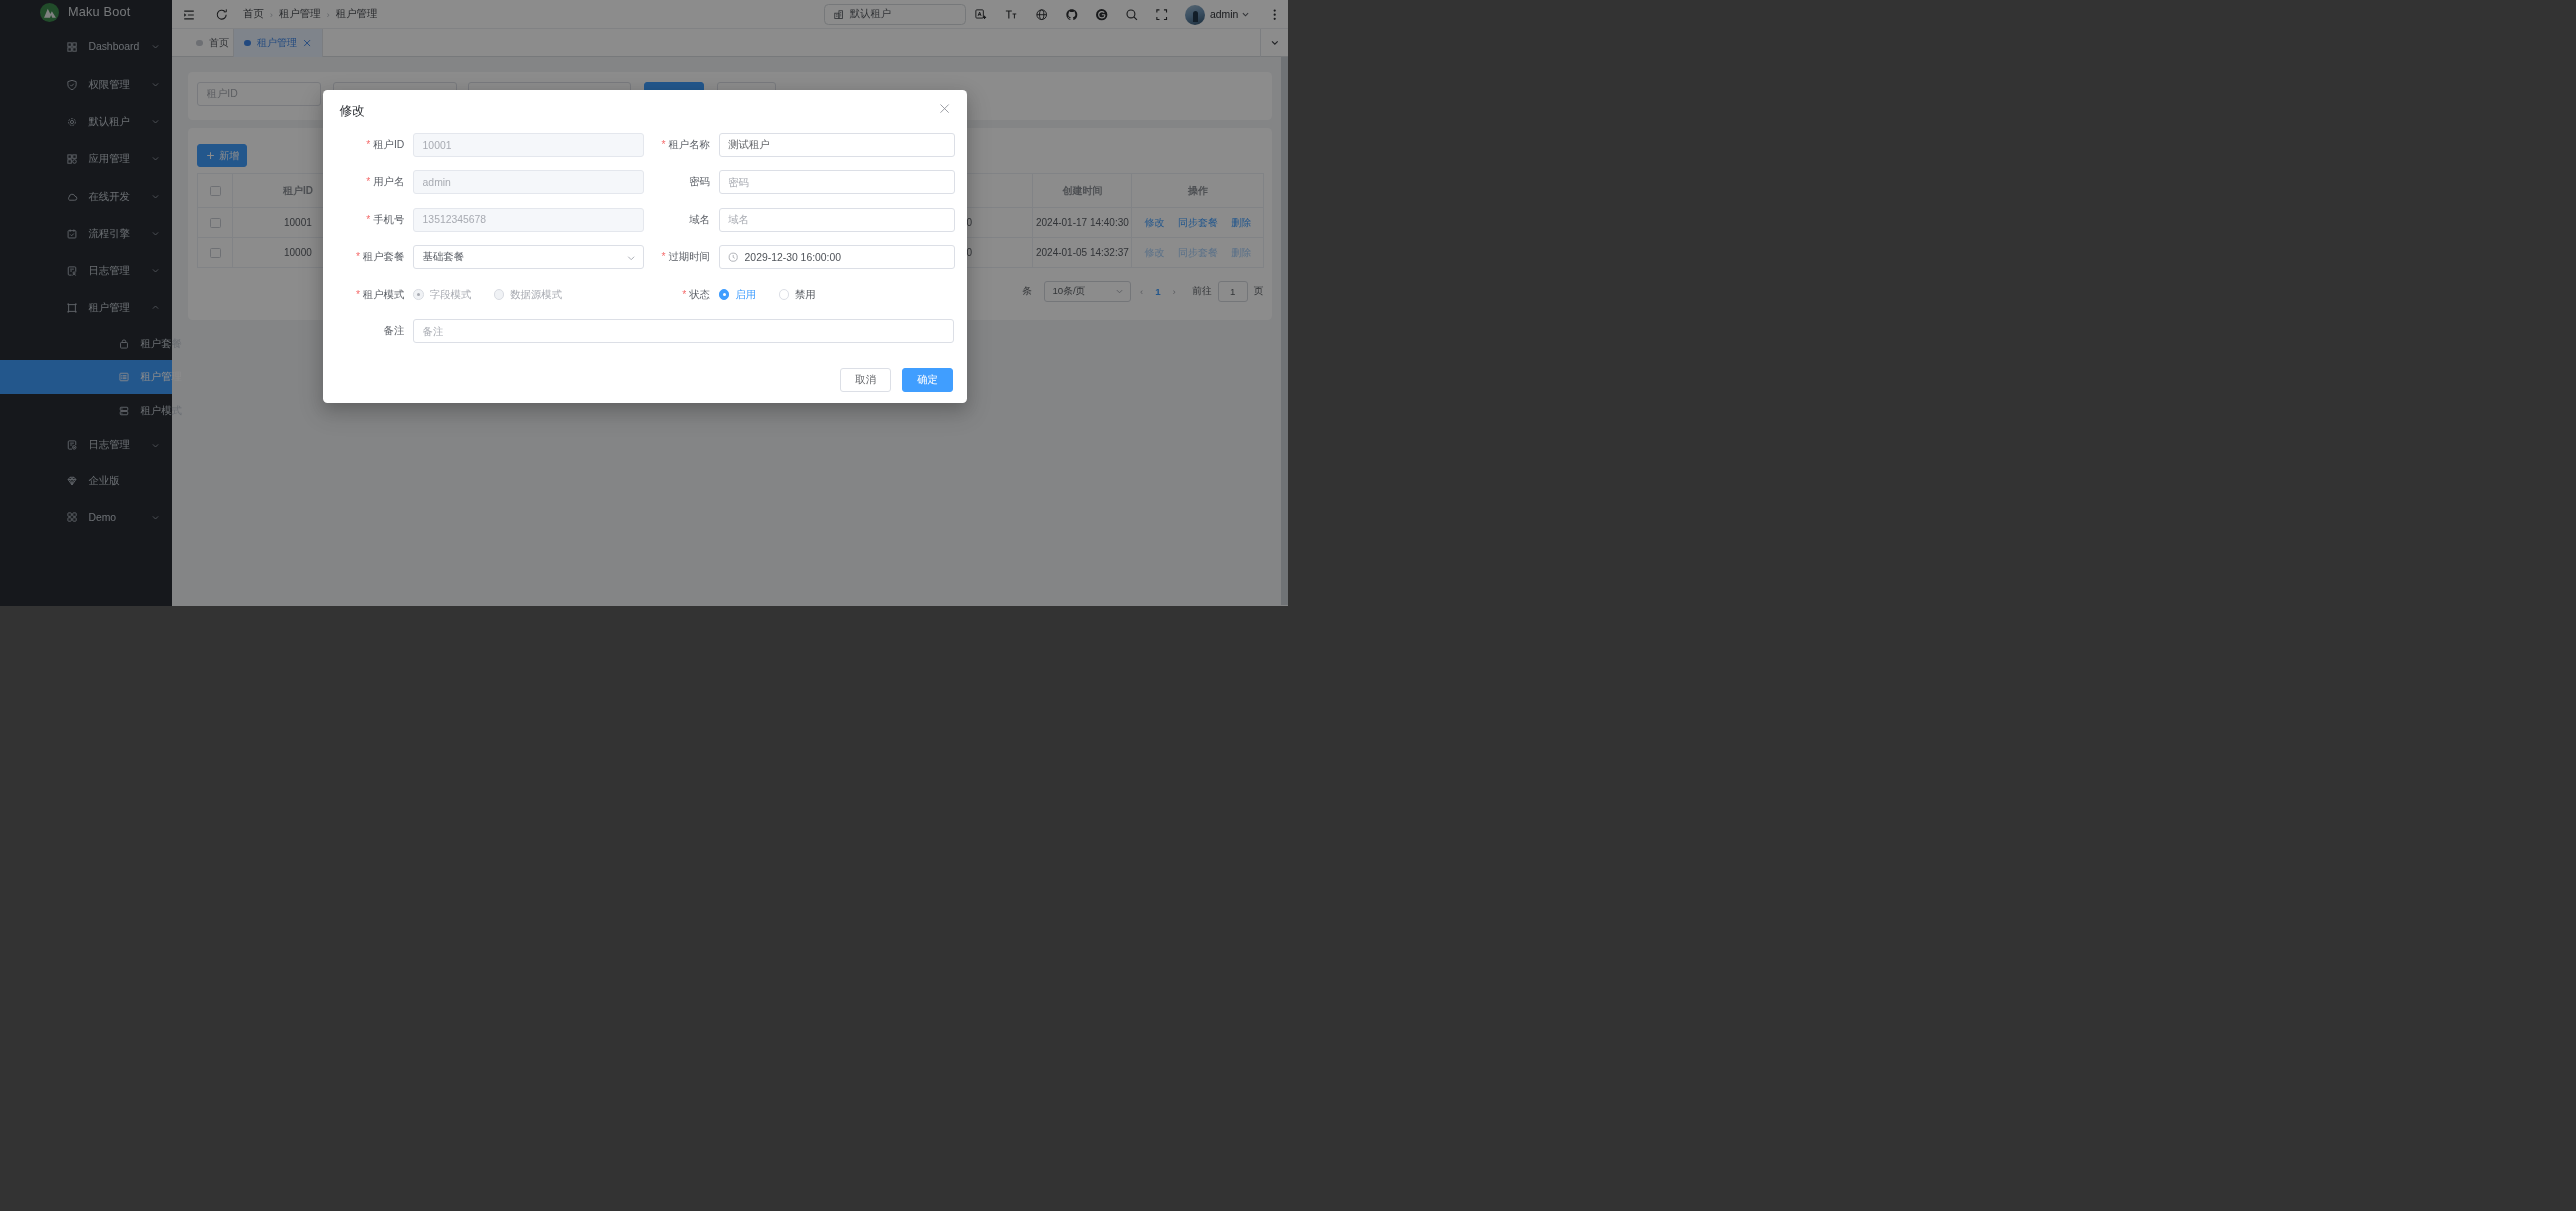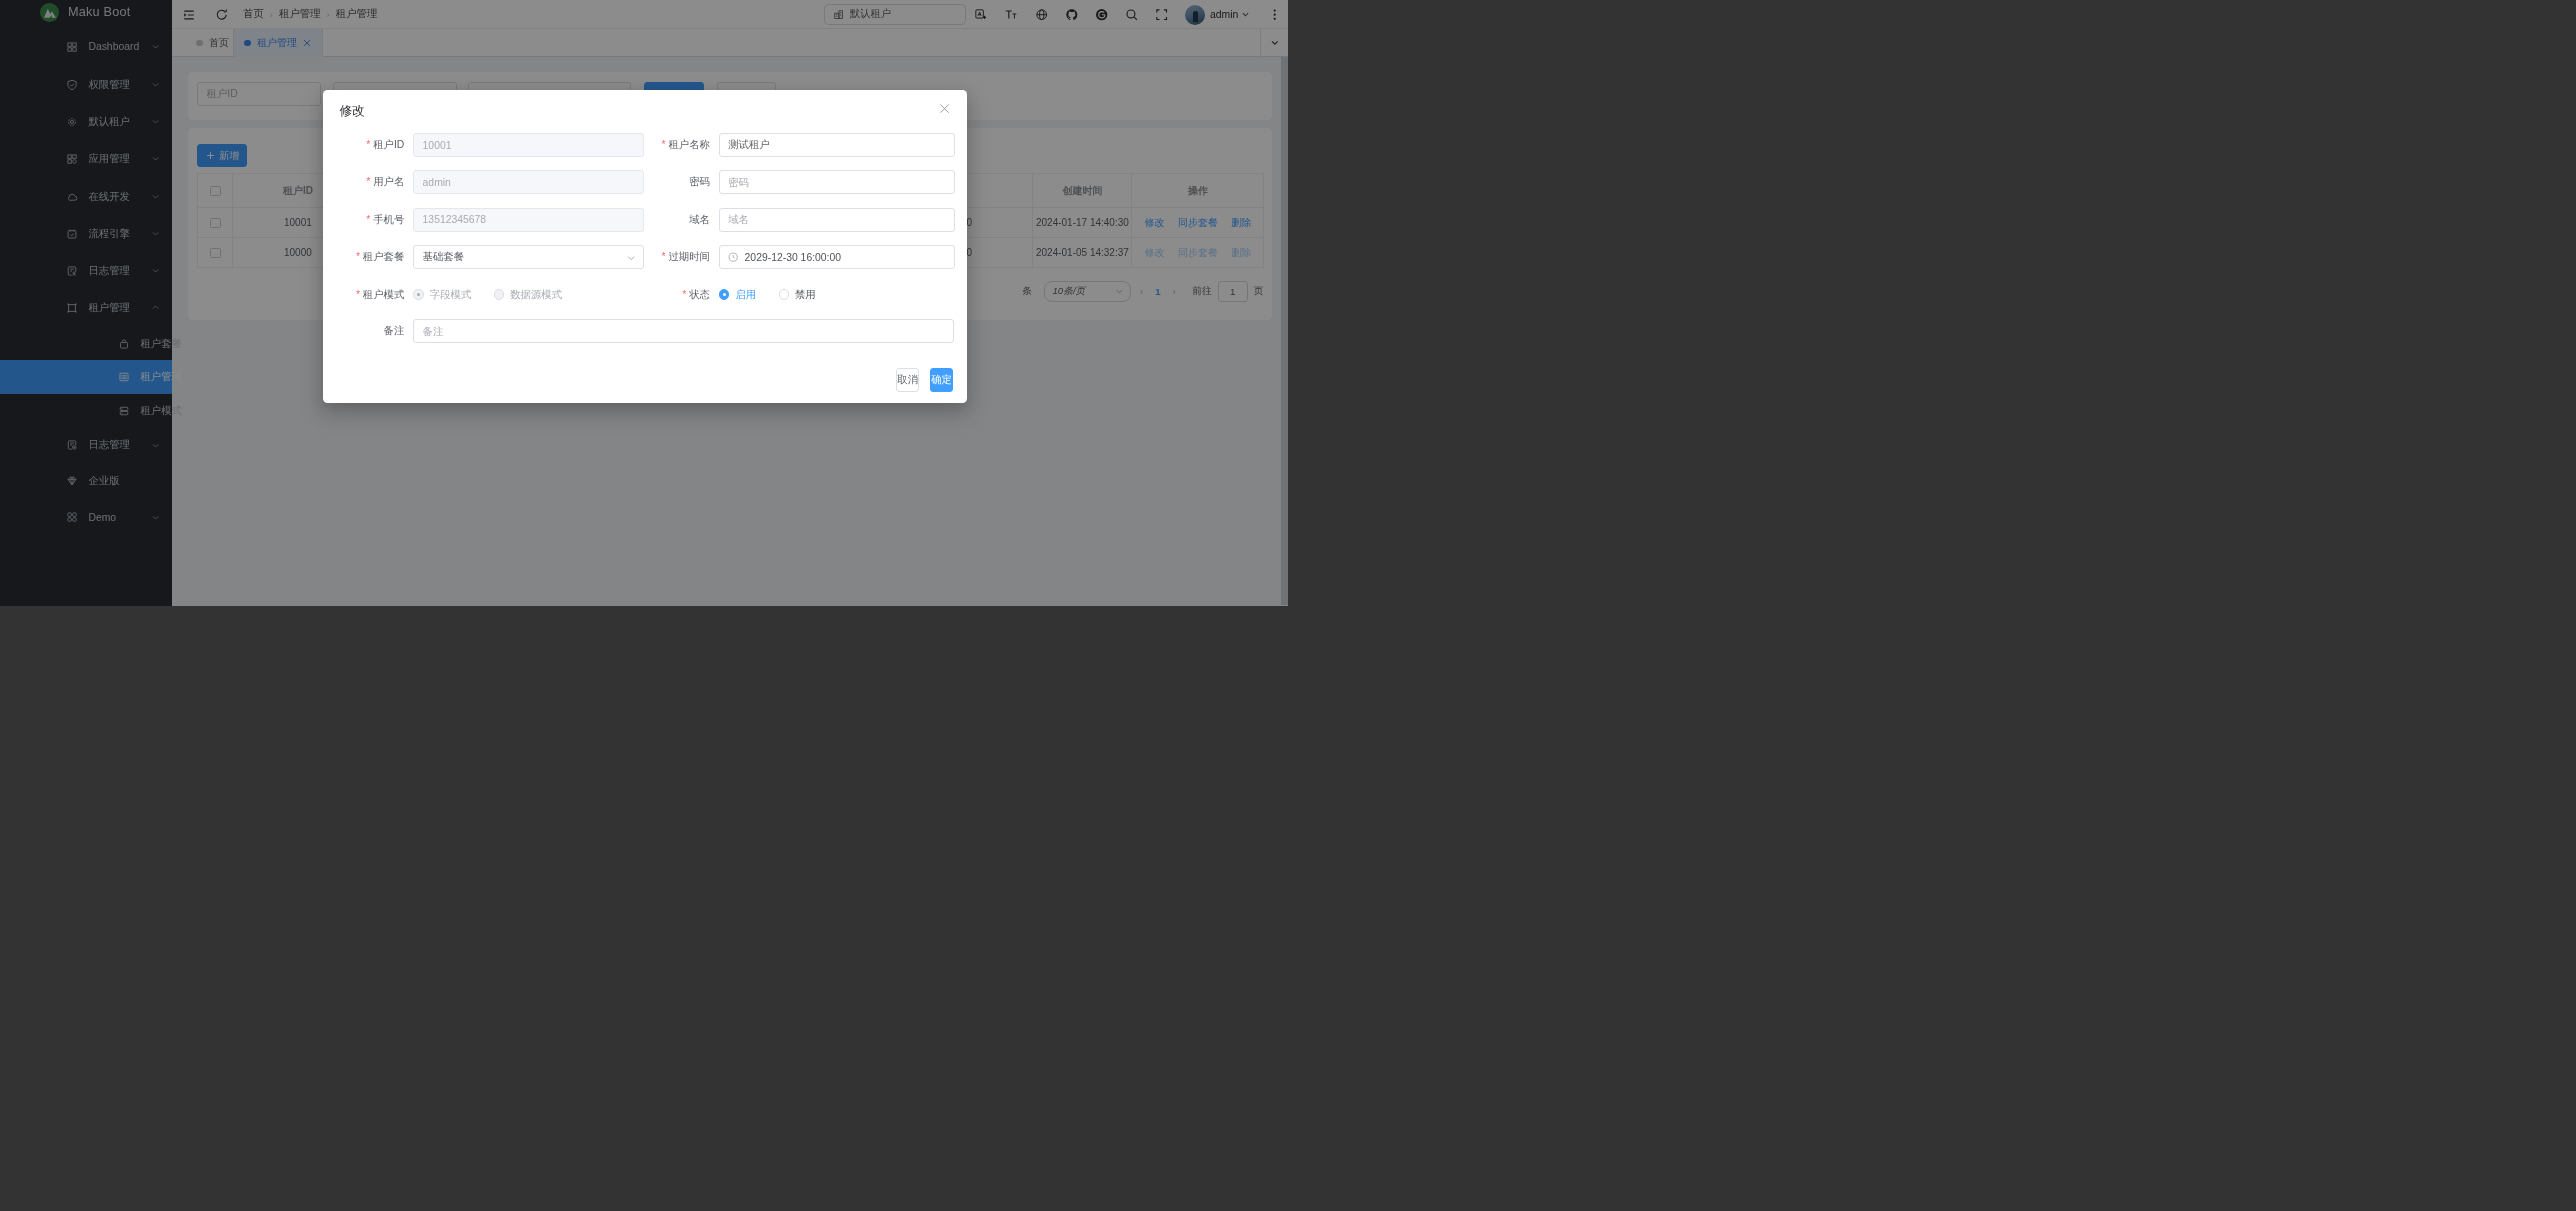--- a/index.html
+++ b/index.html
@@ -68,22 +68,22 @@
   table.grid td { height:30px; color:#5b5f66; }
   td.expire-cell { text-align:right; padding-right:45px; }
   .lnk { color:#409eff; margin:0 6.7px; cursor:pointer; text-decoration:none; font-size:10px; }
   tr.dim .lnk { color:#a4cdf8; }
   .cbx { display:inline-block; width:10.4px; height:10.4px; border:0.7px solid #c9ccd3; border-radius:1.5px; background:#fff; vertical-align:middle; cursor:pointer; }
   
   .pager { position:absolute; right:9px; top:153px; height:21px; display:flex; align-items:center; font-size:9.7px; color:#5f6océ368;
            color:#5f6368; }
   .pager > * { flex:none; }
   .pg-total { margin-right:12px; }
-  .pg-size { width:87px; height:21px; border:0.7px solid #d4d7dd; border-radius:8px; display:flex; align-items:center;
-             justify-content:space-between; padding:0 6px 0 7.5px; color:#5f6368; cursor:pointer; background:transparent;font-style:italic; }
+  .pg-size { width:87px; height:21px; border:0.7px solid #d4d7dd; border-radius:3px; display:flex; align-items:center;
+             justify-content:space-between; padding:0 6px 0 7.5px; color:#5f6368; cursor:pointer; background:transparent; }
   .pg-arrow { color:#a8abb2; padding:0 9px; cursor:pointer; font-size:9.7px; }
   .pg-cur { color:#409eff; font-weight:bold; padding:0 3px; cursor:pointer; }
   .pg-goto { margin-left:7.5px; margin-right:6px; }
   .pg-input { width:30px; height:21px; border:0.7px solid #d4d7dd; border-radius:3px; text-align:center; font-size:9.7px;
               color:#5f6368; background:transparent; outline:none; font-family:inherit; }
   .pg-unit { margin-left:6px; }
   
   .overlay { position:absolute; inset:0; background:rgba(0,0,0,.45); z-index:40; }
   .dialog { position:absolute; left:323px; top:90px; width:644px; height:313px; background:#fff; border-radius:4.5px;
             box-shadow:0 9px 24px 3px rgba(0,0,0,.12), 0 6px 15px rgba(0,0,0,.16); z-index:50; }
@@ -107,21 +107,21 @@
   .rdot { width:10.4px; height:10.4px; border-radius:50%; border:0.7px solid #dcdfe6; background:#fff; position:relative; flex:none; }
   .radio.sel-on .rdot { background:#409eff; border-color:#409eff; }
   .radio.sel-on .rdot::after { content:""; position:absolute; left:3px; top:3px; width:3px; height:3px; border-radius:50%; background:#fff; }
   .radio.sel-on { color:#409eff; }
   .radio.dis { color:#a8abb2; cursor:not-allowed; }
   .radio.dis .rdot { background:#f0f2f5; border-color:#d9dce2; }
   .radio.dis.sel-on .rdot { background:#f0f2f5; border-color:#d9dce2; }
   .radio.dis.sel-on .rdot::after { background:#a8abb2; }
   .note-row { position:absolute; left:16.4px; top:229px; width:615px; }
   .dlg-footer { position:absolute; right:14px; top:278px; display:flex; gap:11.2px; }
-  .dlg-footer .btn { height:24px; padding:0 0; font-size:10.4px; }
+  .dlg-footer .btn { height:24px; padding:0 14px; font-size:10.4px; }
   svg { display:block; }
 </style>
 </head>
 <body>
 
 <div id="app">
 
   <aside class="sidebar">
     <div class="logo">
       <span class="logo-circle">

